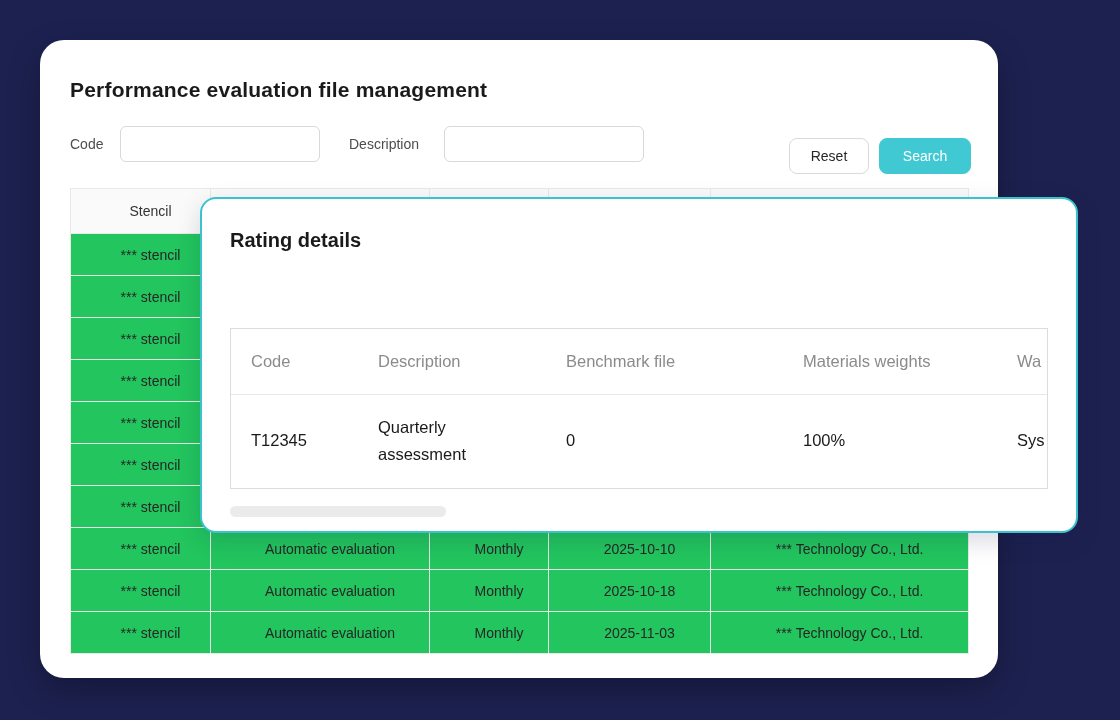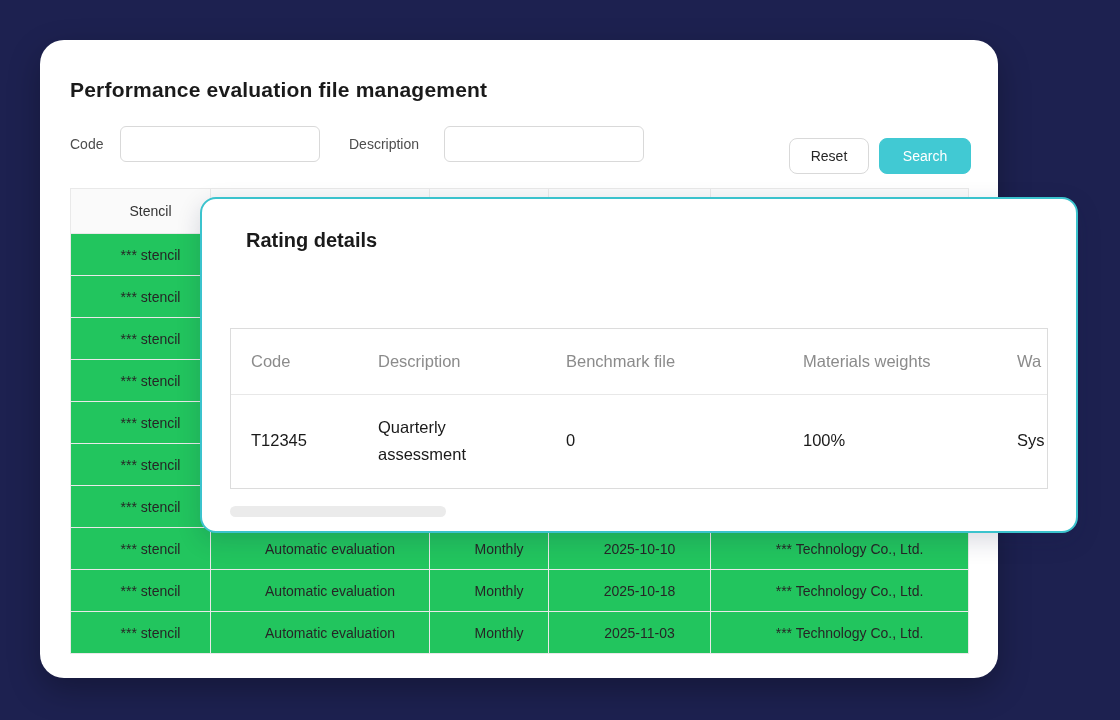--- a/index.html
+++ b/index.html
@@ -79,21 +79,21 @@
     left: 200px; top: 197px;
     width: 878px; height: 336px;
     background: #ffffff;
     border: 2px solid #3bc3cd;
     border-radius: 16px;
     box-shadow: 0 8px 24px rgba(20,25,70,0.16);
   }
   .modal-title {
     position: absolute; left: 28px; top: 28px;
     font-size: 20px; line-height: 26px;
-    font-weight: 700; color: #1a1a1a; margin-left: 16px;
+    font-weight: 700; color: #1a1a1a;
   }
   .modal-subtitle {
     position: absolute; left: 28px; top: 76px;
     font-size: 17px; line-height: 24px; color: #8c8c8c;
   }
   .modal-table-wrap {
     position: absolute; left: 28px; top: 129px;
     width: 818px; height: 161px;
     border: 1px solid #dcdcdc;
     overflow: hidden;

